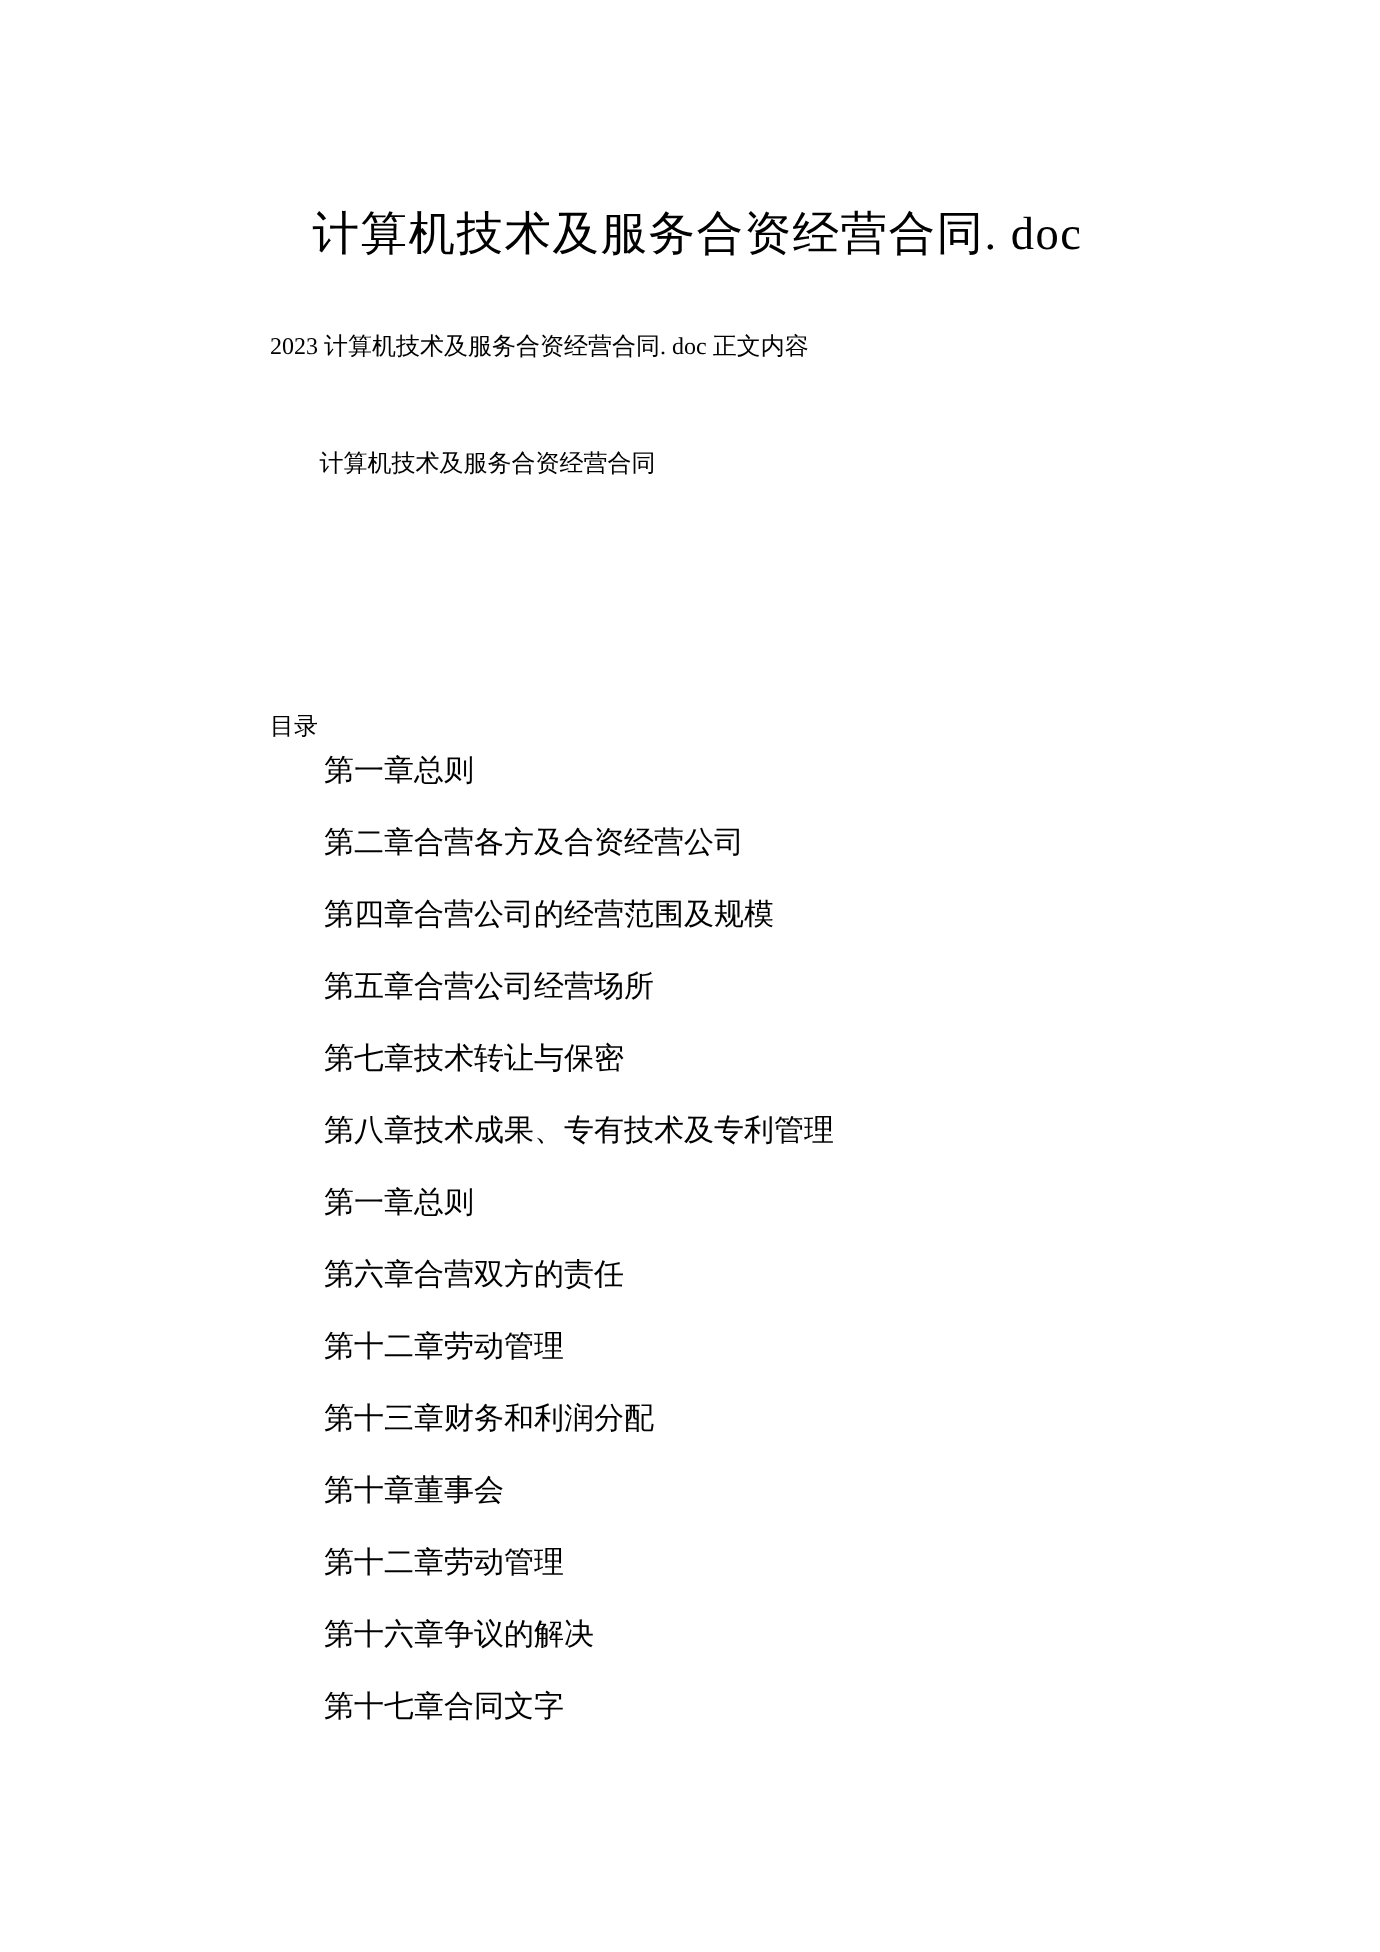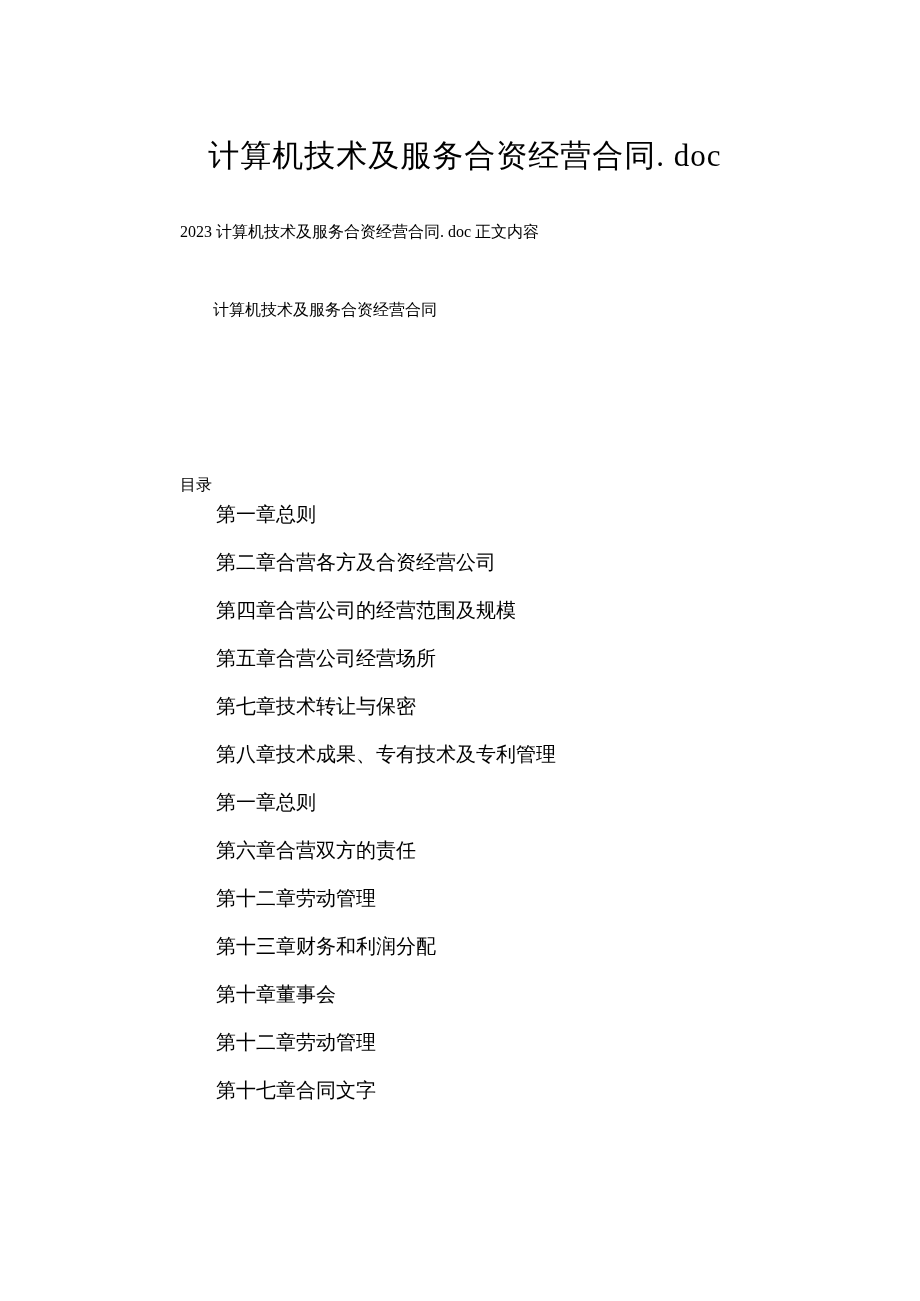--- a/index.html
+++ b/index.html
@@ -61,14 +61,15 @@
   <p class="toc-item">第四章合营公司的经营范围及规模</p>
   <p class="toc-item">第五章合营公司经营场所</p>
   <p class="toc-item">第七章技术转让与保密</p>
   <p class="toc-item">第八章技术成果、专有技术及专利管理</p>
   <p class="toc-item">第一章总则</p>
   <p class="toc-item">第六章合营双方的责任</p>
   <p class="toc-item">第十二章劳动管理</p>
   <p class="toc-item">第十三章财务和利润分配</p>
   <p class="toc-item">第十章董事会</p>
   <p class="toc-item">第十二章劳动管理</p>
+  <p class="toc-item">第十六章争议的解决</p>
   <p class="toc-item">第十七章合同文字</p>
 </div>
 
 </body></html>

